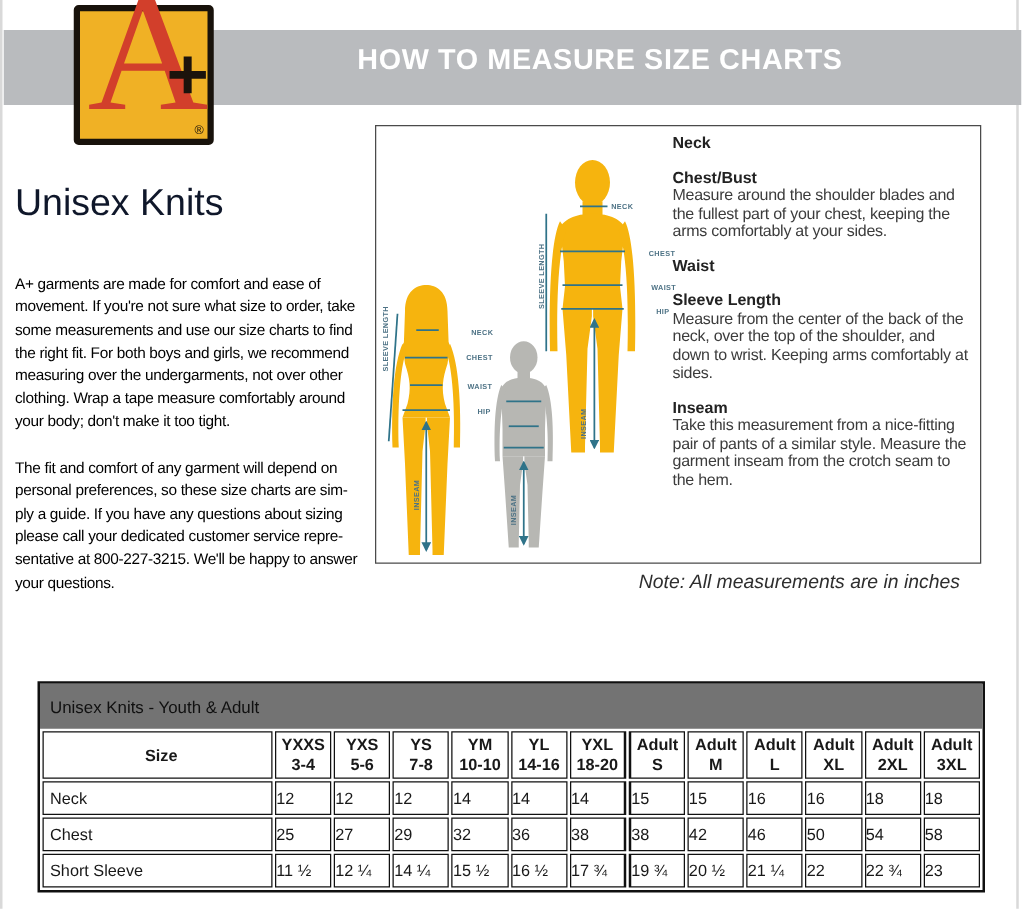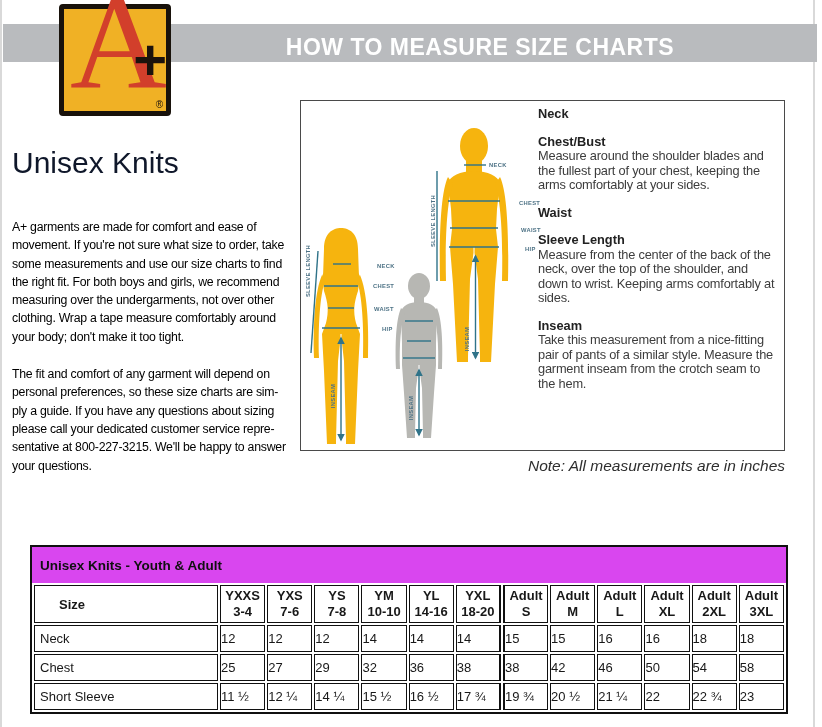--- a/index.html
+++ b/index.html
@@ -6,21 +6,21 @@
   body{
     width:822px;height:727px;position:relative;background:#ffffff;overflow:hidden;
     font-family:"Liberation Sans","DejaVu Sans",sans-serif;color:#2e2e2e;
   }
   .page-edge{position:absolute;top:0;bottom:0;width:2px;background:#d9d9d9;}
   .page-edge.left{left:0;}
   .page-edge.right{left:813px;}
 
   
   .banner{
-    position:absolute;left:3px;right:5px;top:24px;height:38px;background:#b9bbbe;
+    position:absolute;left:3px;right:5px;top:24px;height:60px;background:#b9bbbe;
     color:#ffffff;font-weight:bold;font-size:23px;letter-spacing:.5px;
     line-height:47px;text-align:center;padding-left:140px;box-sizing:border-box;z-index:1;
   }
 
   
   .logo{
     position:absolute;left:59px;top:4px;width:112px;height:112px;box-sizing:border-box;
     background:#F0B125;border:5px solid #18120b;border-radius:4px;z-index:2;
   }
   .logo-a{
@@ -40,31 +40,31 @@
 
   
   .diagram-box{position:absolute;left:300px;top:100px;width:485px;height:351px;
     border:1px solid #4a4a4a;box-sizing:border-box;background:#fff;}
   .figures-svg{position:absolute;left:0;top:0;}
   .definitions{position:absolute;left:237px;top:6px;width:240px;}
   .def{margin-bottom:13px;}
   .def-term{font-size:12.8px;font-weight:bold;line-height:14.5px;color:#222;}
   .def-body{font-size:12.8px;line-height:14.5px;letter-spacing:-0.2px;color:#3c3c3c;}
 
-  .note{position:absolute;left:308px;top:457px;width:477px;text-align:right;
+  .note{position:absolute;left:291px;top:457px;width:477px;text-align:right;
     font-style:italic;font-size:15.5px;color:#2e2e2e;}
 
   
   .table-wrap{position:absolute;left:30px;top:545px;width:758px;box-sizing:border-box;
     border:2px solid #101010;background:#ffffff;}
-  .table-title{background:#d946ef;font-size:13.5px;font-weight:bold;color:#101010;
+  .table-title{background:#737373;font-size:13.5px;font-weight:normal;color:#101010;
     padding:11px 8px 10px 8px;}
   table.size-table{border-collapse:separate;border-spacing:2px;width:100%;table-layout:fixed;}
   table.size-table th,table.size-table td{border:1px solid #101010;font-size:13px;color:#181818;}
-  th.size-h{text-align:left;padding:4px 0 4px 24px;font-size:13.5px;}
+  th.size-h{text-align:center;padding:4px 0 4px 6px;font-size:13.5px;}
   th.col-h{text-align:center;font-weight:bold;padding:2px 0;line-height:16px;}
   td.row-label{text-align:left;padding:5px 0 5px 5px;font-size:13px;}
   td.val{text-align:left;padding:5px 0;}
   .adult-start{border-left-width:2px !important;}
   .youth-end{border-right-width:2px !important;}
 </style>
 </head>
 <body>
 
 <div class="page-edge left"></div>
@@ -220,21 +220,21 @@
     </colgroup>
     <thead>
       <tr>
         <th class="size-h">Size</th>
         <th class="col-h">
             <div>YXXS</div>
             <div>3-4</div>
           </th>
         <th class="col-h">
             <div>YXS</div>
-            <div>7-6</div>
+            <div>5-6</div>
           </th>
         <th class="col-h">
             <div>YS</div>
             <div>7-8</div>
           </th>
         <th class="col-h">
             <div>YM</div>
             <div>10-10</div>
           </th>
         <th class="col-h">

